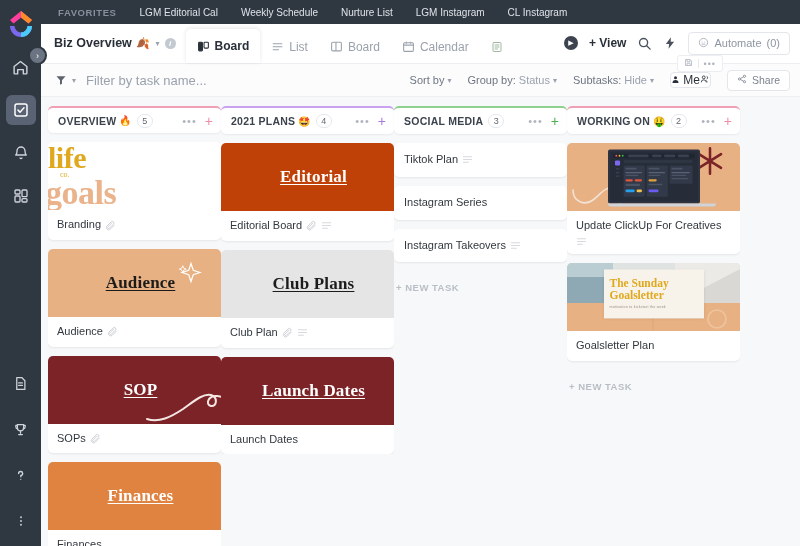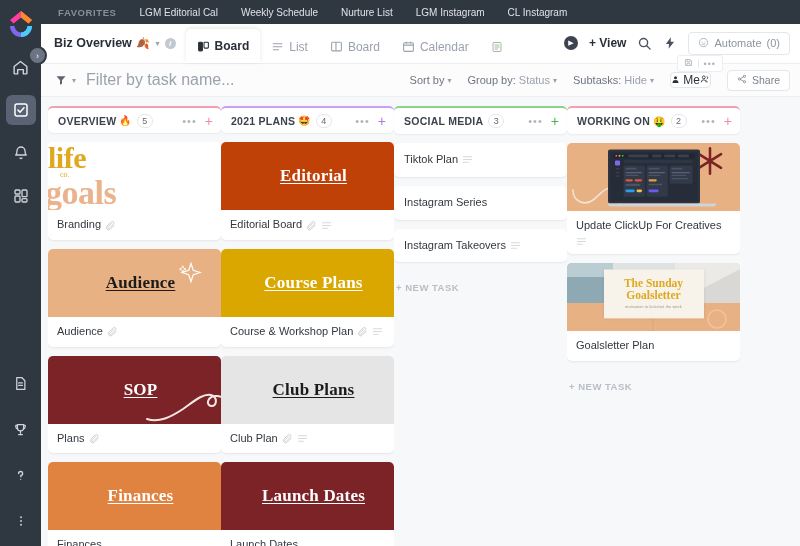--- a/index.html
+++ b/index.html
@@ -82,21 +82,21 @@
     display: flex; align-items: center; gap: 5px; height: 23px; padding: 0 9px;
     border: 1px solid #e3e6ea; border-radius: 4px; font-size: 11px; color: #8e96a1; background:#fff;
   }
 
   
   .filterbar {
     height: 33px; background: #fcfcfd; display: flex; align-items: center;
     flex: 0 0 33px; padding-left: 14px; border-bottom: 1px solid #edeff2; position: relative;
   }
   .filter-ico { color: #5d646e; display: flex; align-items: center; }
-  .filter-input { font-size: 16px; color: #9aa2ad; margin-left: 10px; }
+  .filter-input { font-size: 13px; color: #9aa2ad; margin-left: 10px; }
   .fb-right { margin-left: auto; display: flex; align-items: center; gap: 16px; padding-right: 10px; }
   .fb-item { font-size: 11px; color: #6e7682; display: flex; align-items: center; gap: 3px; white-space: nowrap; }
   .fb-item b { font-weight: 400; color: #9aa2ad; }
   .btn-group { display: flex; border: 1px solid #e3e6ea; border-radius: 4px; overflow: hidden; background: #fff; }
   .sharebtn {
     display: flex; align-items: center; gap: 5px; height: 21px; padding: 0 9px;
     border: 1px solid #e3e6ea; border-radius: 4px; font-size: 10.5px; color: #7c838e; background:#fff;
   }
   .savepill {
     position: absolute; right: 77px; top: -9px; height: 17px; background: #fff;
@@ -159,21 +159,21 @@
 
   .laptop {
     position: absolute; left: 50%; top: 52%; transform: translate(-50%,-50%);
     width: 92px;
   }
   .laptop-screen { background: #262c38; border: 2px solid #2d3340; border-radius: 2px; height: 54px; padding: 2px; }
   .laptop-base { height: 3px; background: #cfd3da; border-radius: 0 0 3px 3px; width: 108px; margin: 0 auto; }
 
   .news-card {
     position: absolute; left: 50%; top: 46%; transform: translate(-50%,-50%);
-    width: 100px; background: #f7f2ea; padding: 8px 6px 9px; text-align: center;
+    width: 100px; background: #f7f2ea; padding: 8px 6px 9px; 
     box-shadow: 0 1px 3px rgba(0,0,0,.10);
   }
   .news-title { font-family: "Liberation Serif", serif; font-weight: 700; font-size: 11.5px; color: #e0a81d; line-height: 1.05; }
   .news-sub { font-size: 3.6px; color: #9b9288; margin-top: 4px; letter-spacing: .2px; }
 </style>
 </head>
 <body>
 
 <div class="app">
 
@@ -459,21 +459,21 @@
             </div>
             <div class="card">
       <div class="card-cover" style="background:#7c2328">
       <span class="sparkle" style="right:-2px;bottom:-2px">
         <svg width="78" height="34" viewBox="0 0 78 34" fill="none" stroke="#f3e7e3" stroke-width="2" stroke-linecap="round">
           <path d="M2 30 C14 34 26 28 38 20 C48 13 58 4 66 6 C73 8 72 18 66 17 C61 16 62 8 70 7 C75 6.5 78 9 78 9"></path>
         </svg></span>
       <div class="cover-title" style="color:#ffffff">SOP</div>
     </div>
       <div class="card-foot">
-        <span class="card-name">Plans</span>
+        <span class="card-name">SOPs</span>
         <span class="mini">
                   <svg width="11" height="11" viewBox="0 0 24 24" fill="none" stroke="#8b929c" stroke-width="2" stroke-linecap="round">
                     <path d="M20 11.5 L11 20.5a5 5 0 0 1 -7 -7 L13.5 4a3.5 3.5 0 0 1 5 5 L9.5 18a2 2 0 0 1 -3 -3 L15 6.5"></path>
                   </svg>
                 </span>
 
       </div>
             </div>
             <div class="card">
       <div class="card-cover" style="background:#e08340">
@@ -499,39 +499,20 @@
       </span>
     </div>
     <div class="cards">
       <div class="card">
       <div class="card-cover" style="background:#bf4107">
 
       <div class="cover-title" style="color:#ffffff">Editorial</div>
     </div>
       <div class="card-foot">
         <span class="card-name">Editorial Board</span>
-        <span class="mini">
-                  <svg width="11" height="11" viewBox="0 0 24 24" fill="none" stroke="#8b929c" stroke-width="2" stroke-linecap="round">
-                    <path d="M20 11.5 L11 20.5a5 5 0 0 1 -7 -7 L13.5 4a3.5 3.5 0 0 1 5 5 L9.5 18a2 2 0 0 1 -3 -3 L15 6.5"></path>
-                  </svg>
-                </span>
-        <span class="mini">
-                  <svg width="11" height="9" viewBox="0 0 24 20" fill="none" stroke="#a6acb5" stroke-width="2.4" stroke-linecap="round">
-                    <path d="M3 4h18M3 10h18M3 16h11"></path>
-                  </svg>
-                </span>
-      </div>
-            </div>
-            <div class="card">
-      <div class="card-cover" style="background:#d9a700">
-
-      <div class="cover-title" style="color:#ffffff">Course Plans</div>
-    </div>
-      <div class="card-foot">
-        <span class="card-name">Course &amp; Workshop Plan</span>
         <span class="mini">
                   <svg width="11" height="11" viewBox="0 0 24 24" fill="none" stroke="#8b929c" stroke-width="2" stroke-linecap="round">
                     <path d="M20 11.5 L11 20.5a5 5 0 0 1 -7 -7 L13.5 4a3.5 3.5 0 0 1 5 5 L9.5 18a2 2 0 0 1 -3 -3 L15 6.5"></path>
                   </svg>
                 </span>
         <span class="mini">
                   <svg width="11" height="9" viewBox="0 0 24 20" fill="none" stroke="#a6acb5" stroke-width="2.4" stroke-linecap="round">
                     <path d="M3 4h18M3 10h18M3 16h11"></path>
                   </svg>
                 </span>

